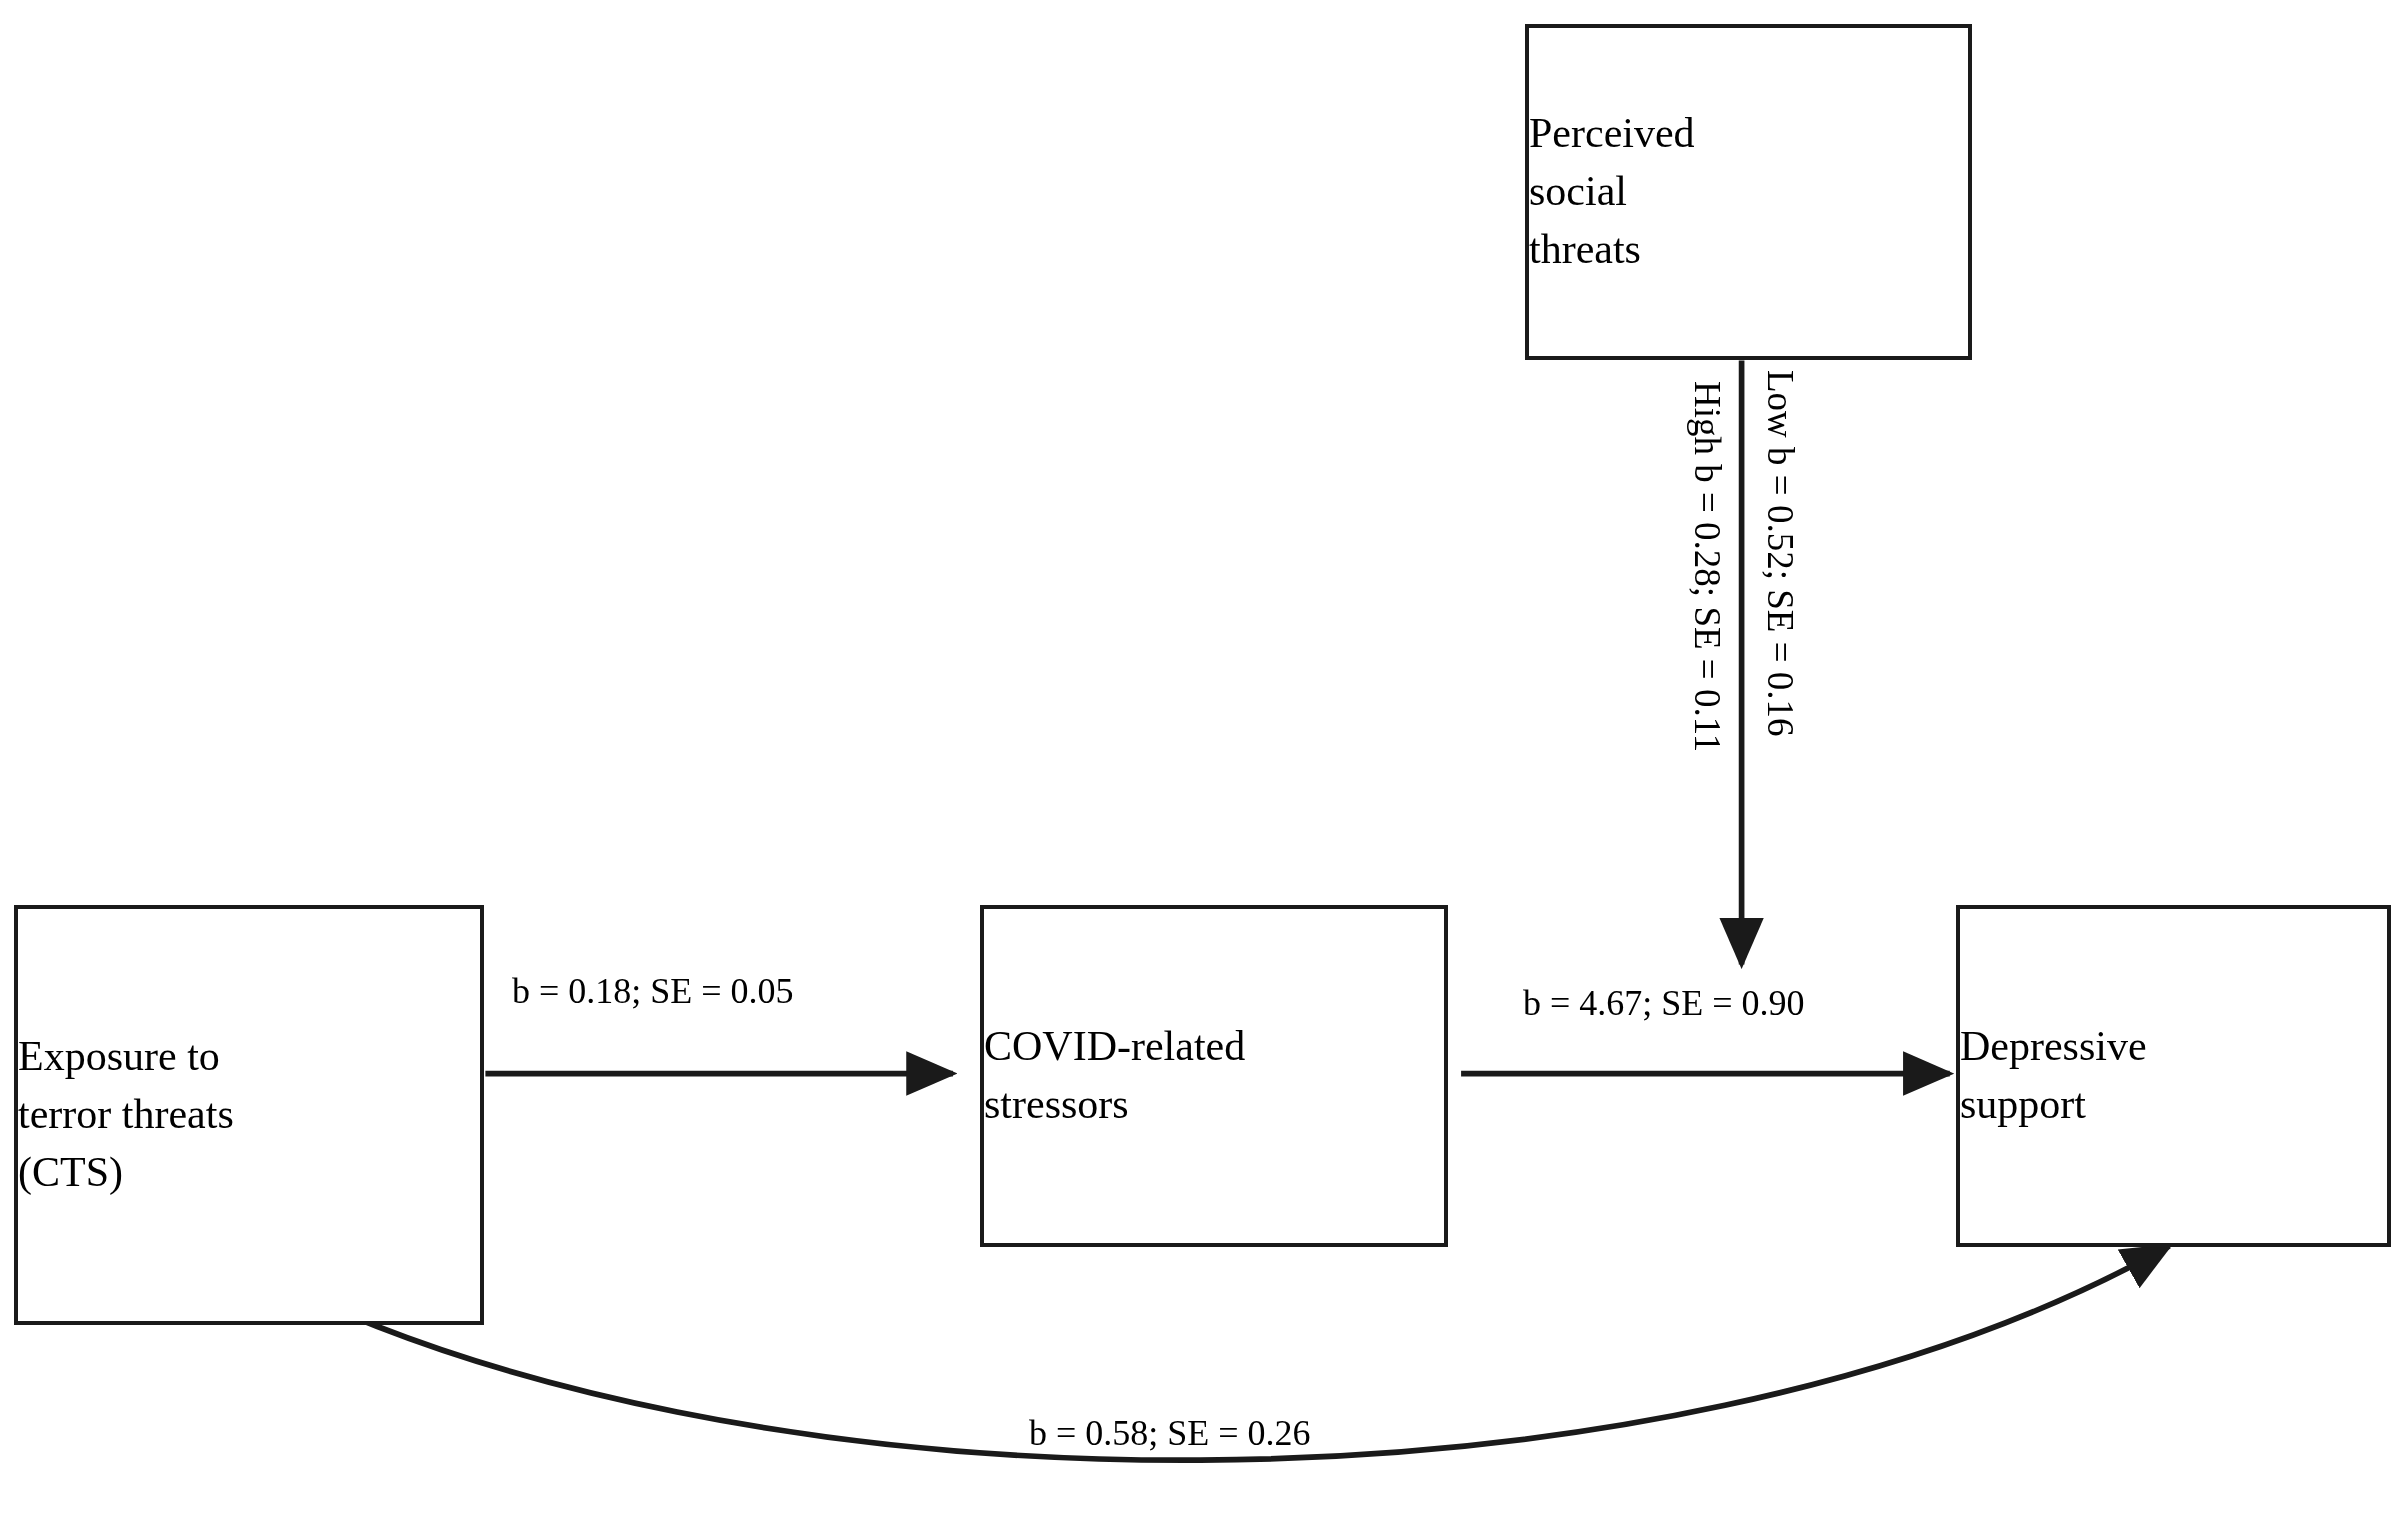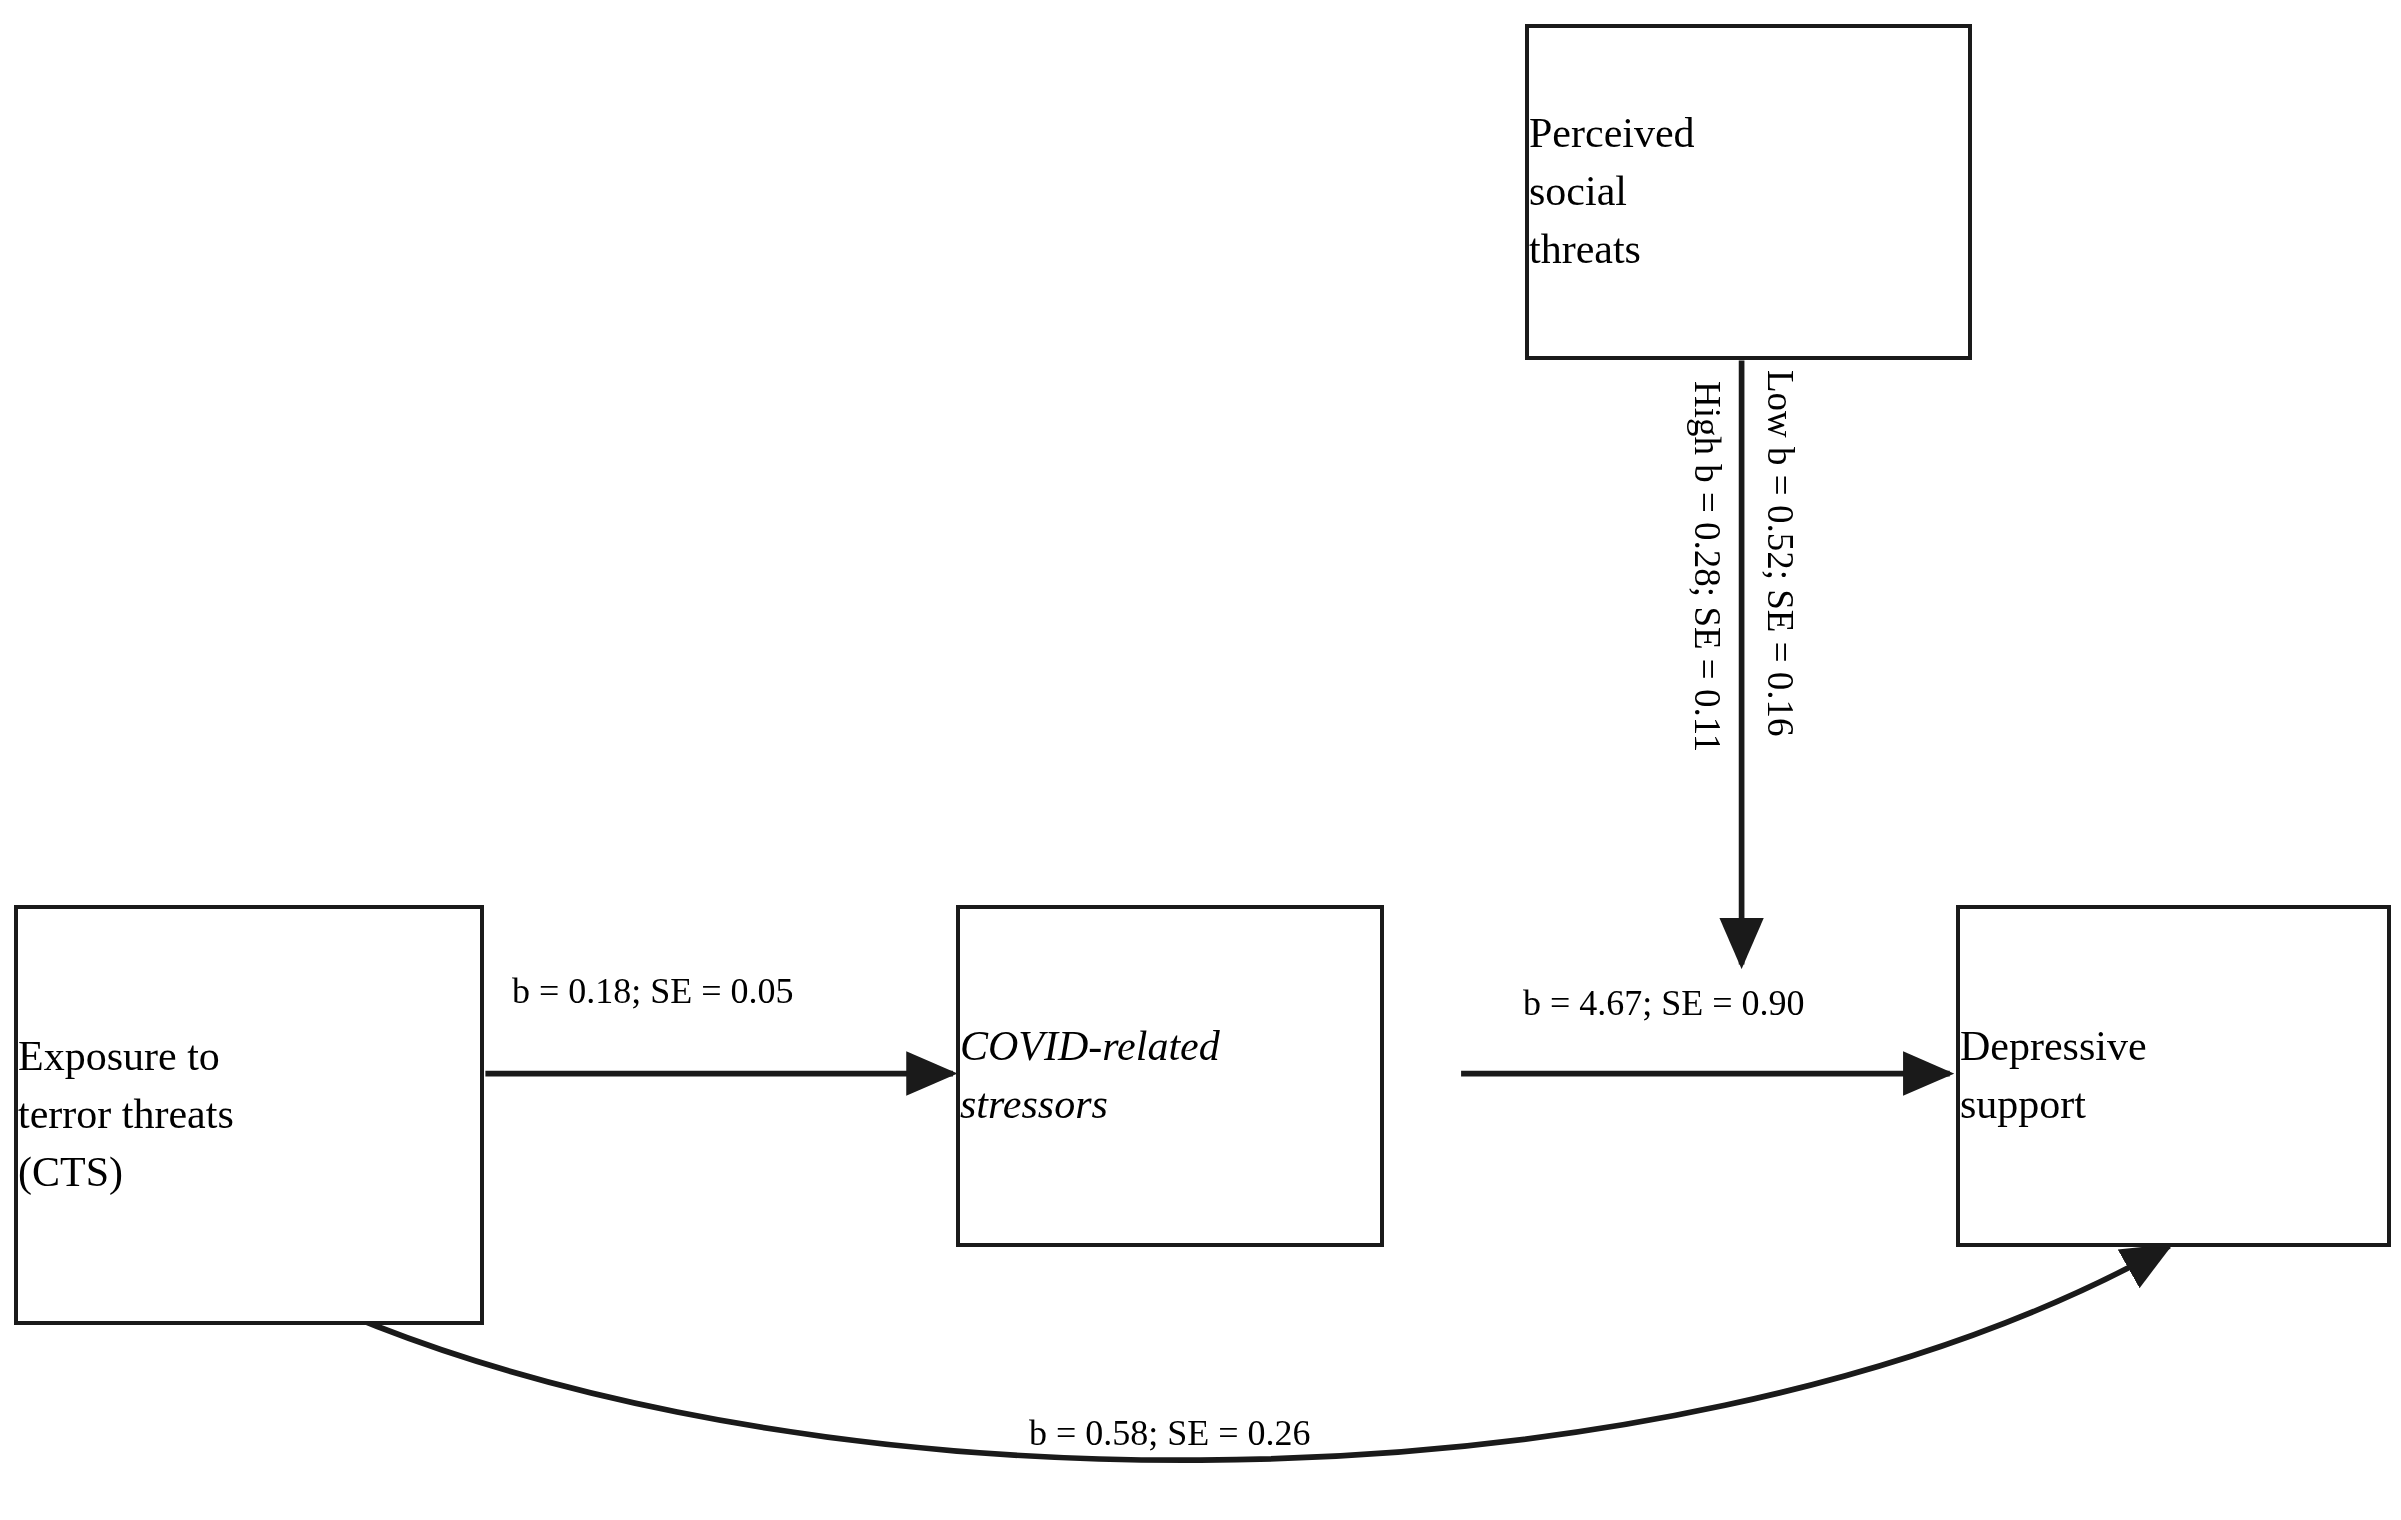--- a/index.html
+++ b/index.html
@@ -27,21 +27,21 @@
     justify-content: center;
     text-align: center;
     line-height: 1.38;
     font-size: 42px;
     color: #000000;
   }
   .node-box .line { display: block; white-space: nowrap; }
 
   #box-moderator { left: 1525px; top: 24.4px;   width: 447px; height: 336px; }
   #box-predictor { left: 14px;   top: 905px; width: 470px; height: 420px; }
-  #box-mediator  { left: 956px; top: 905px; width: 428px; height: 342px; font-style: italic; }
+  #box-mediator  { left: 980px; top: 905px; width: 468px; height: 342px; }
   #box-outcome   { left: 1956px; top: 905px; width: 435px; height: 342px; }
 
   .path-label {
     position: absolute;
     font-size: 36px;
     white-space: nowrap;
     color: #000000;
     line-height: 1;
   }
   #label-a  { left: 512px;  top: 973px; }

